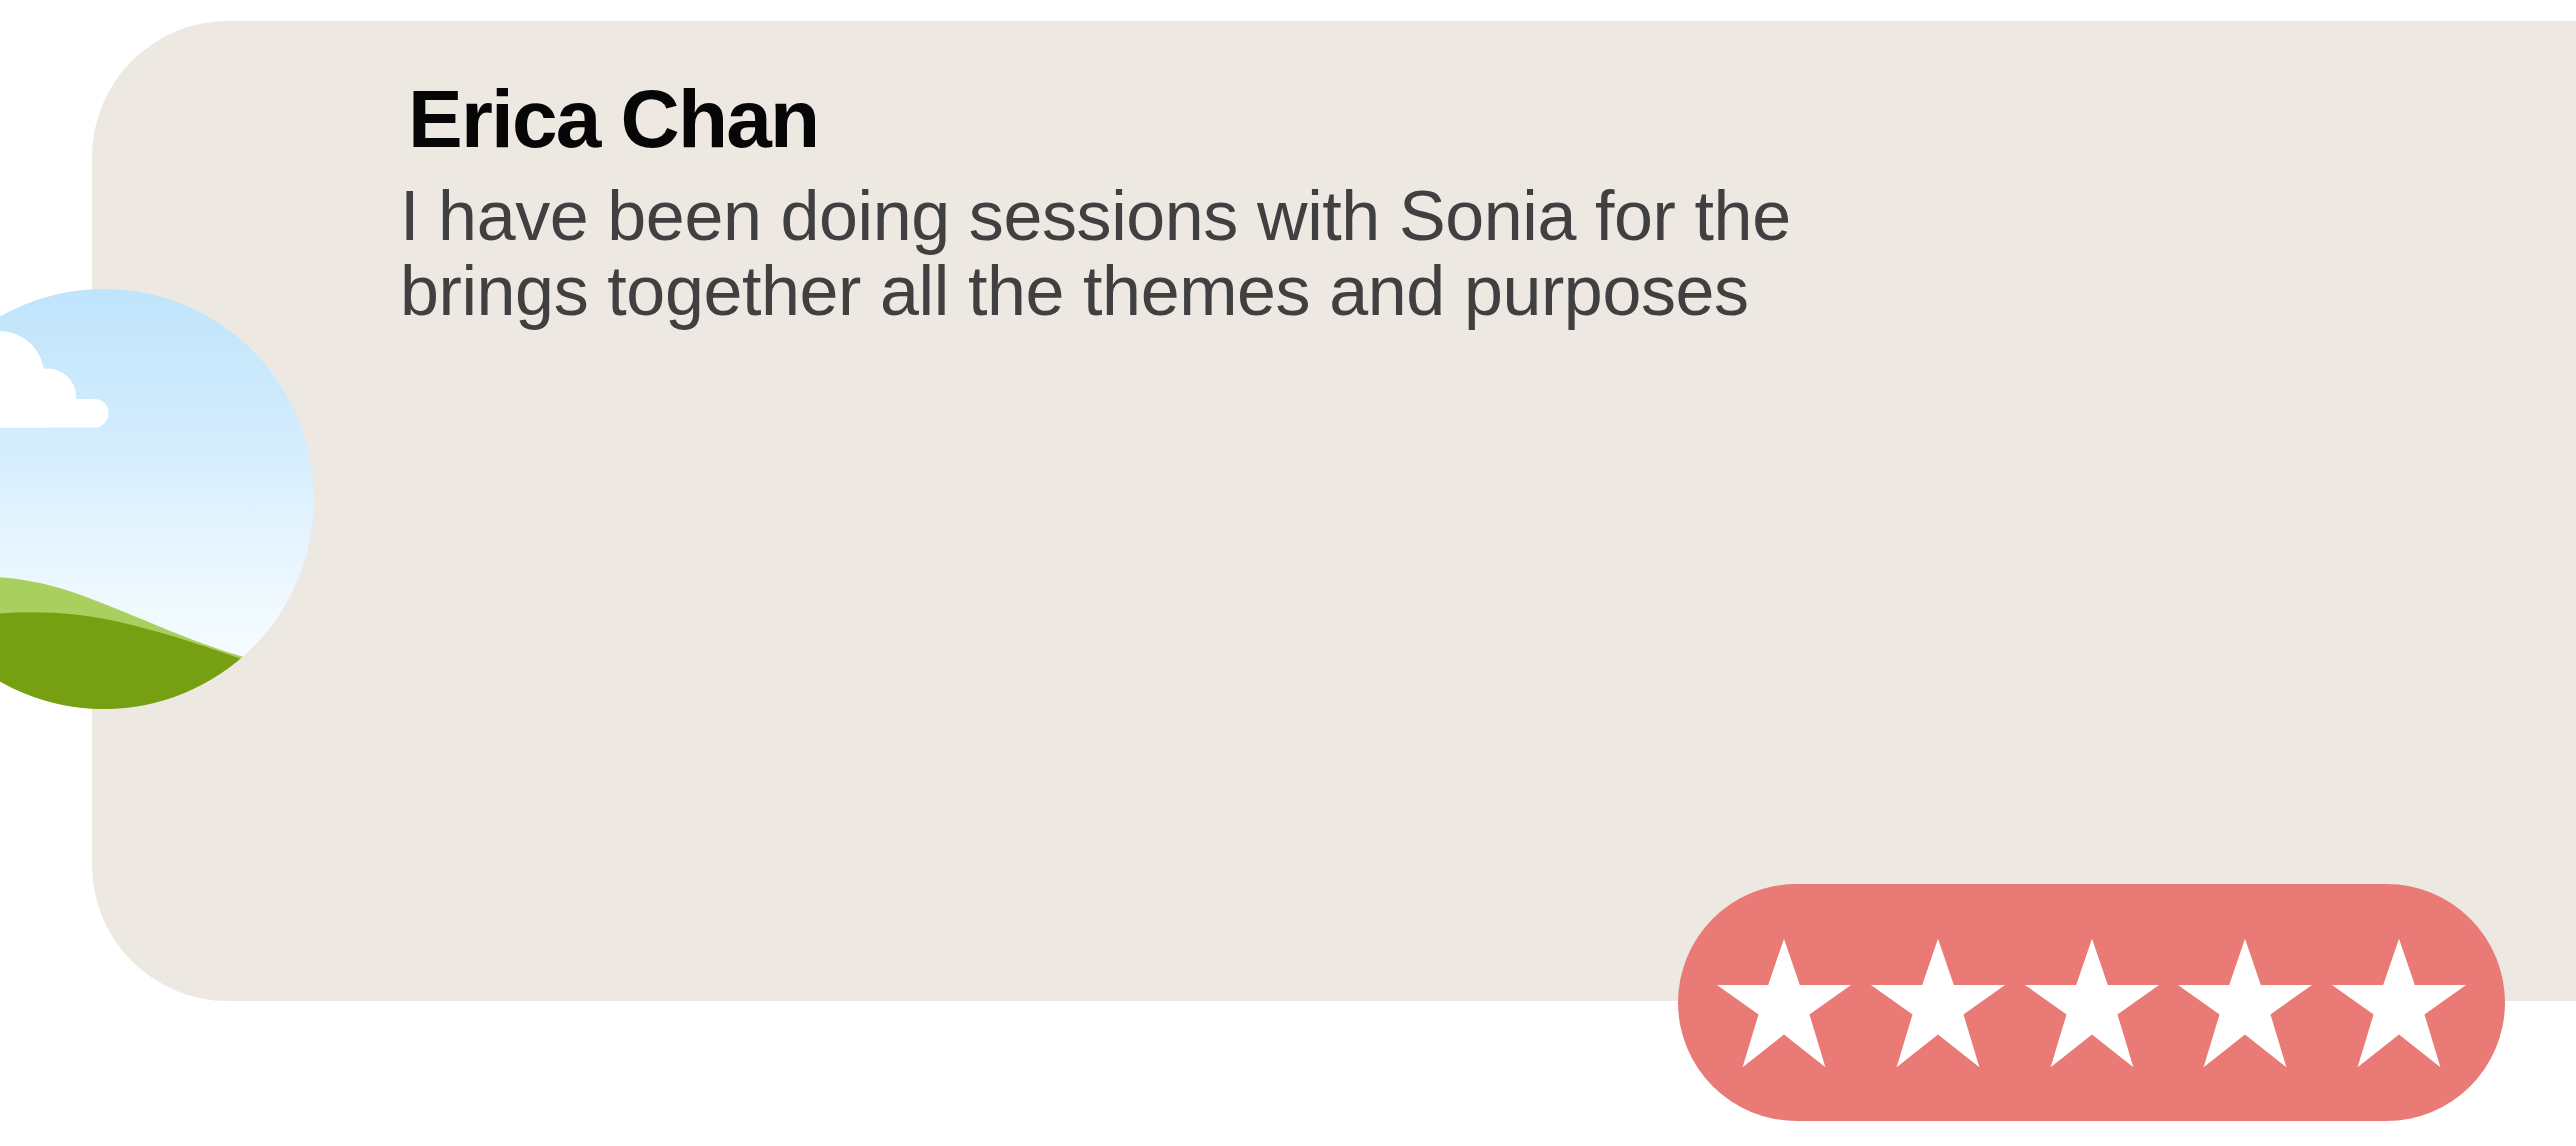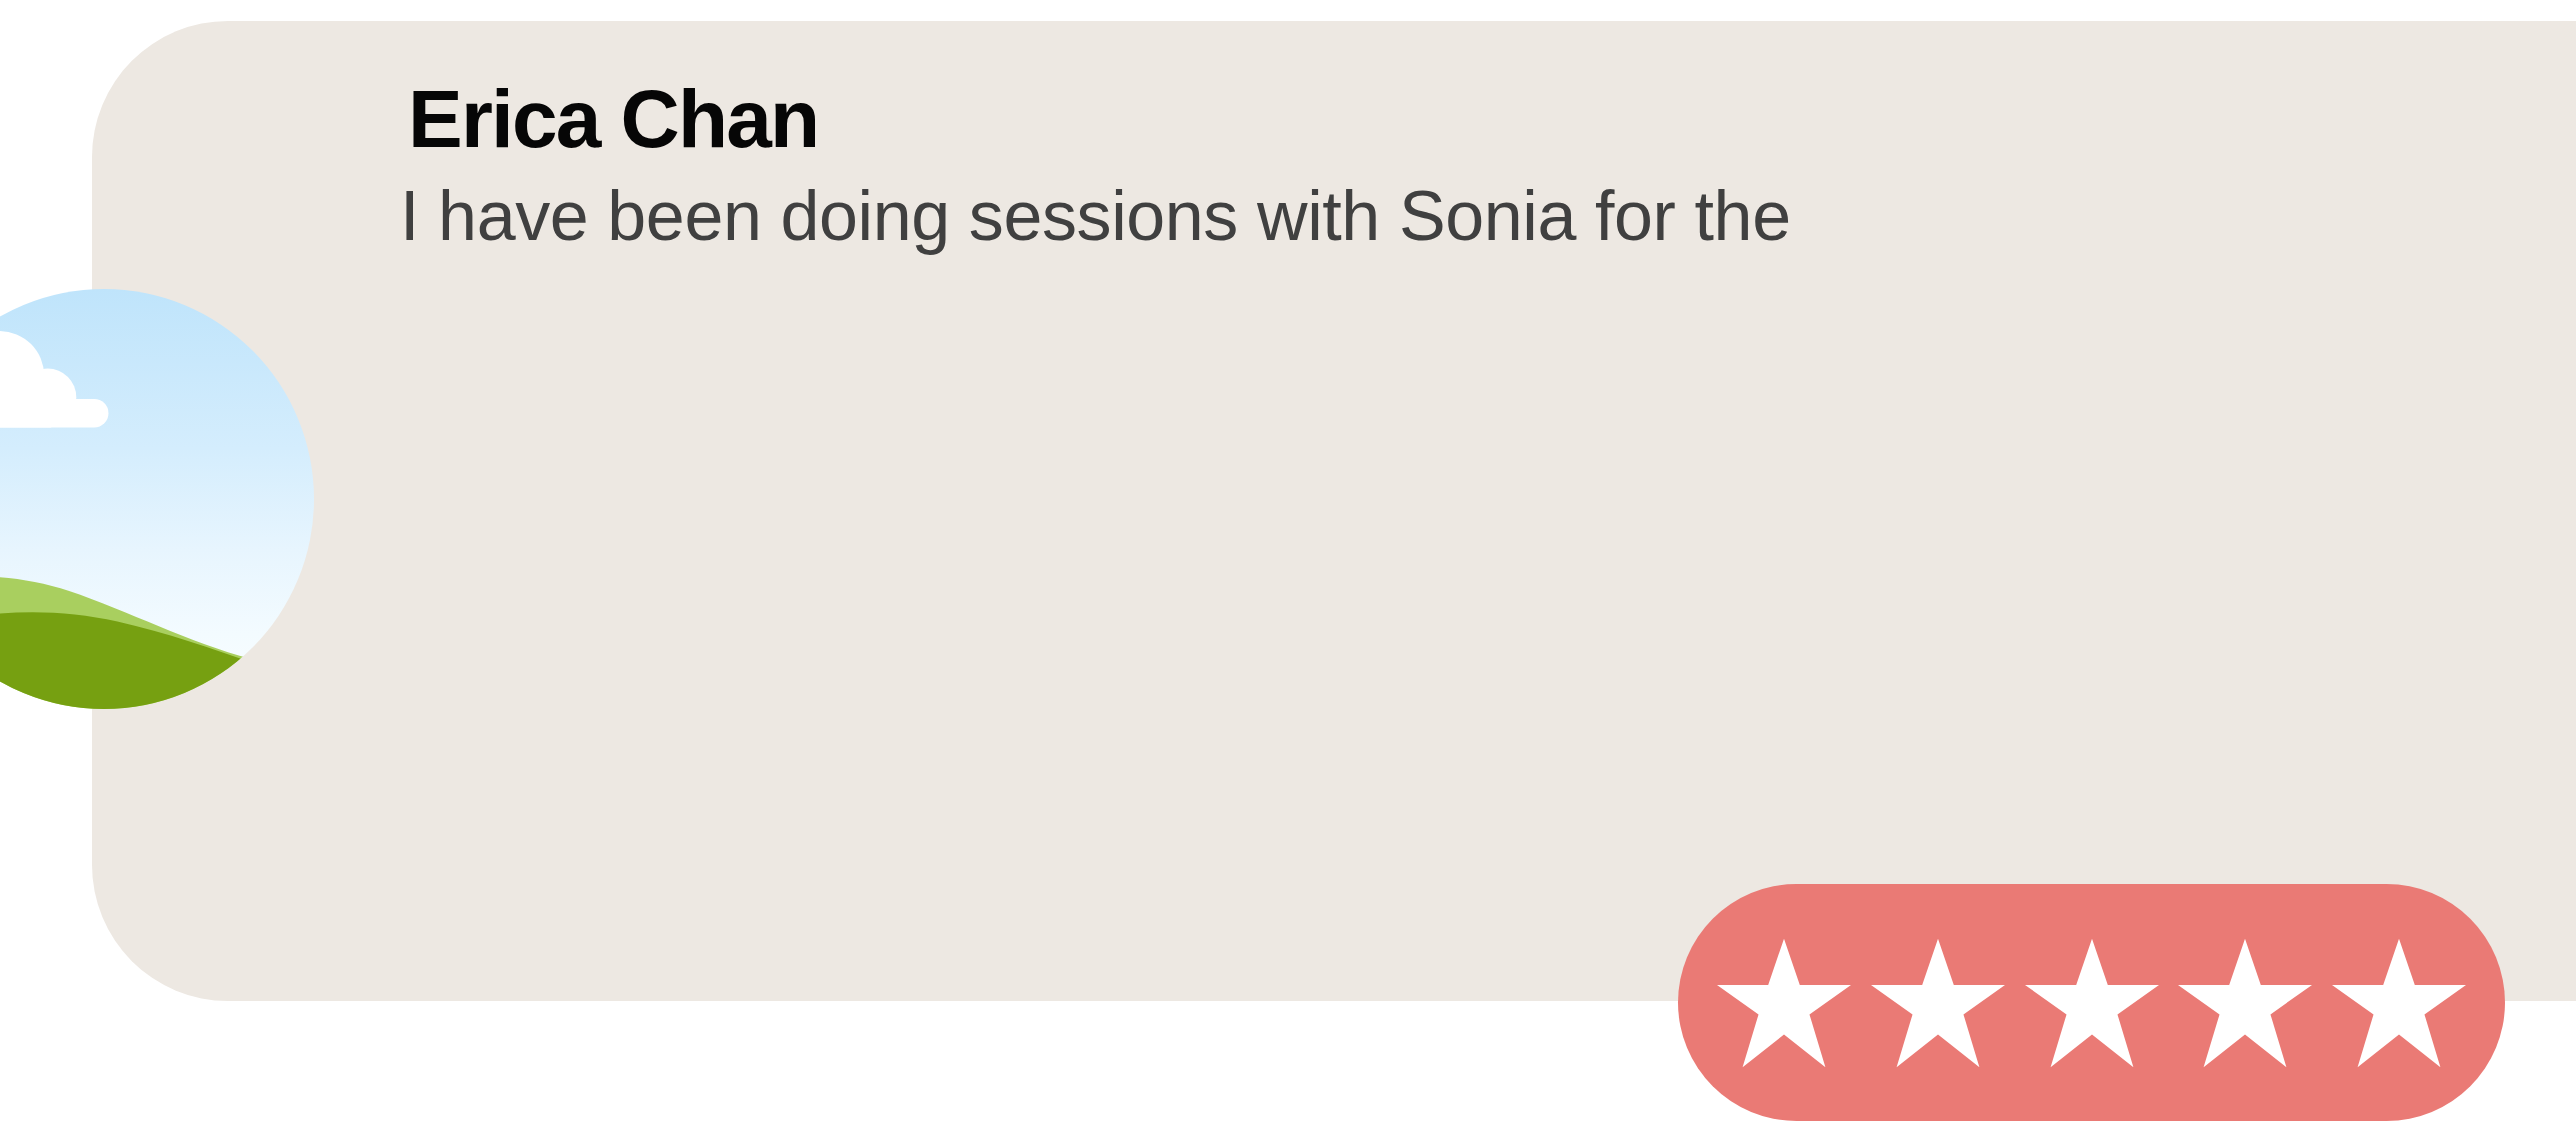--- a/index.html
+++ b/index.html
@@ -109,20 +109,21 @@
       <circle cx="172" cy="121" r="32"></circle>
       <rect x="-60" y="92" width="236" height="63"></rect>
     </g>
   </svg>
 </div>
 
 <h2 id="reviewer-name">Erica Chan</h2>
 
 <p id="review-text">
   <span class="line">I have been doing sessions with Sonia for the</span>
+  <span class="line">brings together all the themes and purposes</span>
 </p>
 
 <div id="rating-badge">
   <svg class="star" viewBox="0 0 100 96">
     <polygon points="50,0 61.8,34.5 100,34.5 69,56.5 80.9,96 50,71.5 19.1,96 31,56.5 0,34.5 38.2,34.5" fill="#ffffff"></polygon>
   </svg>
   <svg class="star" viewBox="0 0 100 96">
     <polygon points="50,0 61.8,34.5 100,34.5 69,56.5 80.9,96 50,71.5 19.1,96 31,56.5 0,34.5 38.2,34.5" fill="#ffffff"></polygon>
   </svg>
   <svg class="star" viewBox="0 0 100 96">

